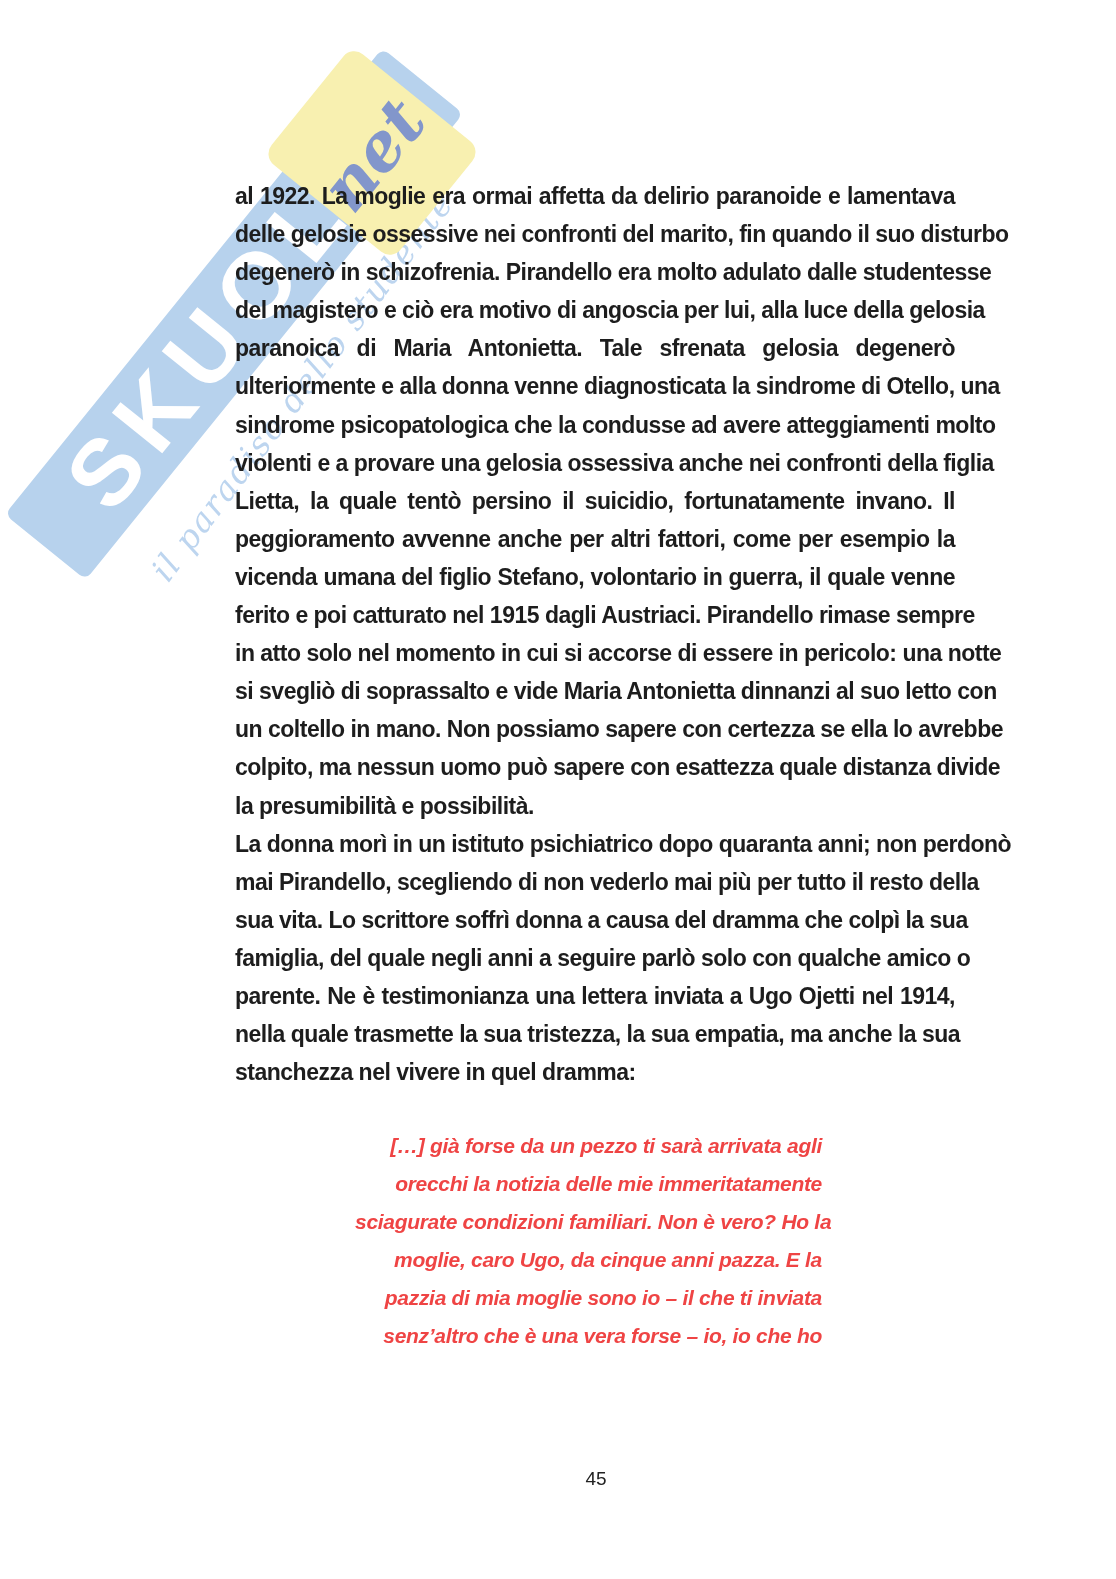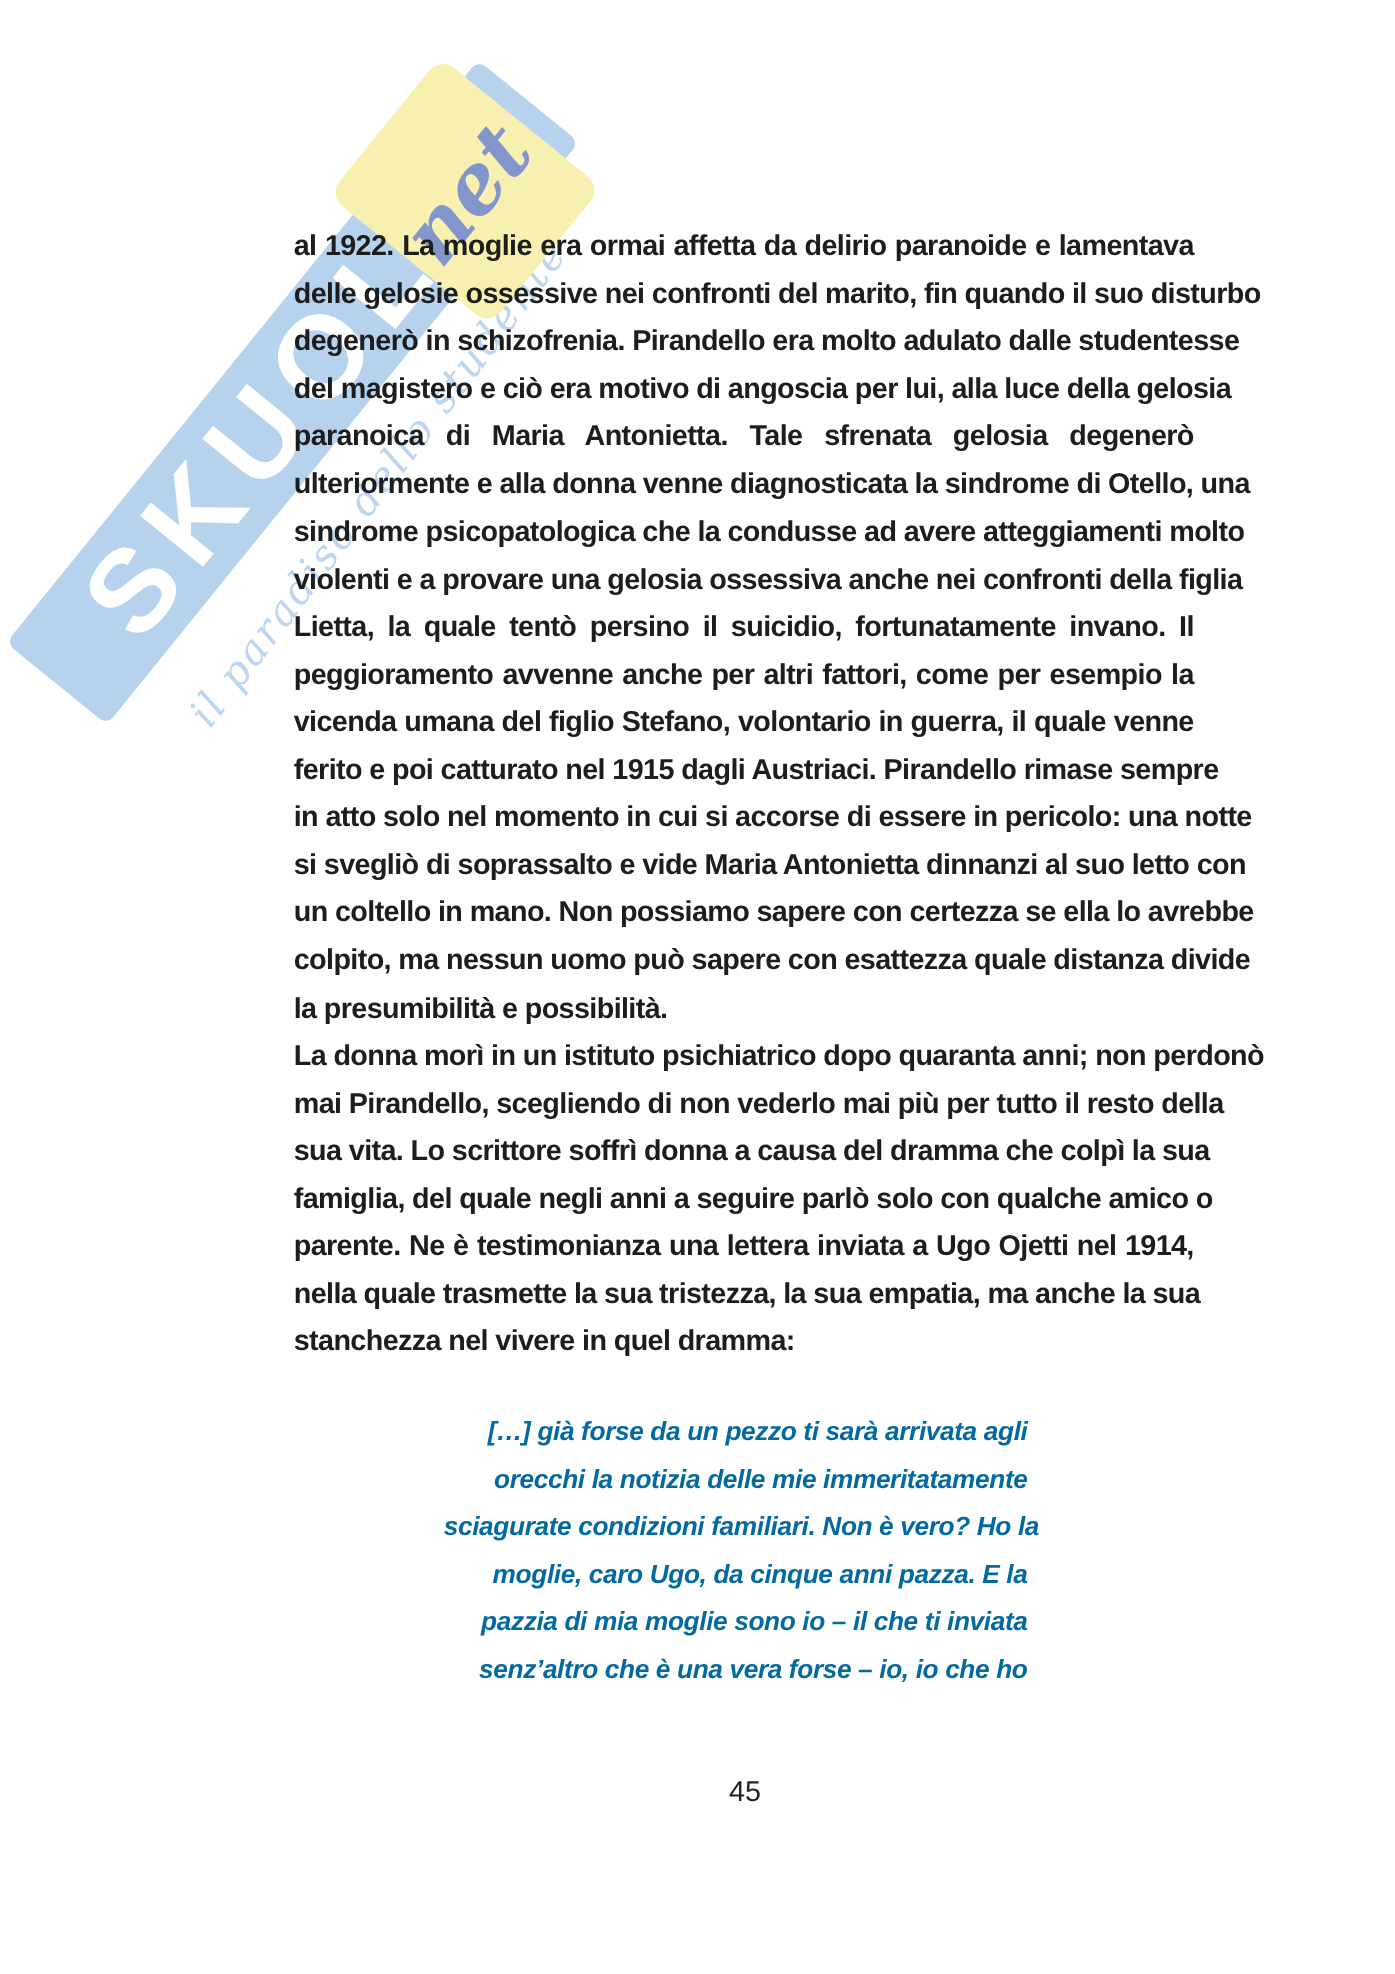--- a/index.html
+++ b/index.html
@@ -76,29 +76,29 @@
   .jline.last { text-align-last: left; }
 
   .quote-block {
     margin-top: 36px;
     margin-left: 120px;
     width: 467px;
     font-style: italic;
     font-size: 21px;
     letter-spacing: -0.3px;
     line-height: 38px;
-    color: #0369a1;
+    color: #ef4444;
   }
   .qline { text-align: right; white-space: nowrap; }
 
   .page-number {
     position: absolute;
-    left: 236px; top: 1420px; width: 720px;
+    left: 236px; top: 1468px; width: 720px;
     text-align: center;
-    font-size: 23px;
+    font-size: 19px;
     color: #222222;
     z-index: 5;
   }
 </style>
 </head>
 <body>
 
 <div class="page">
 
   <div>

